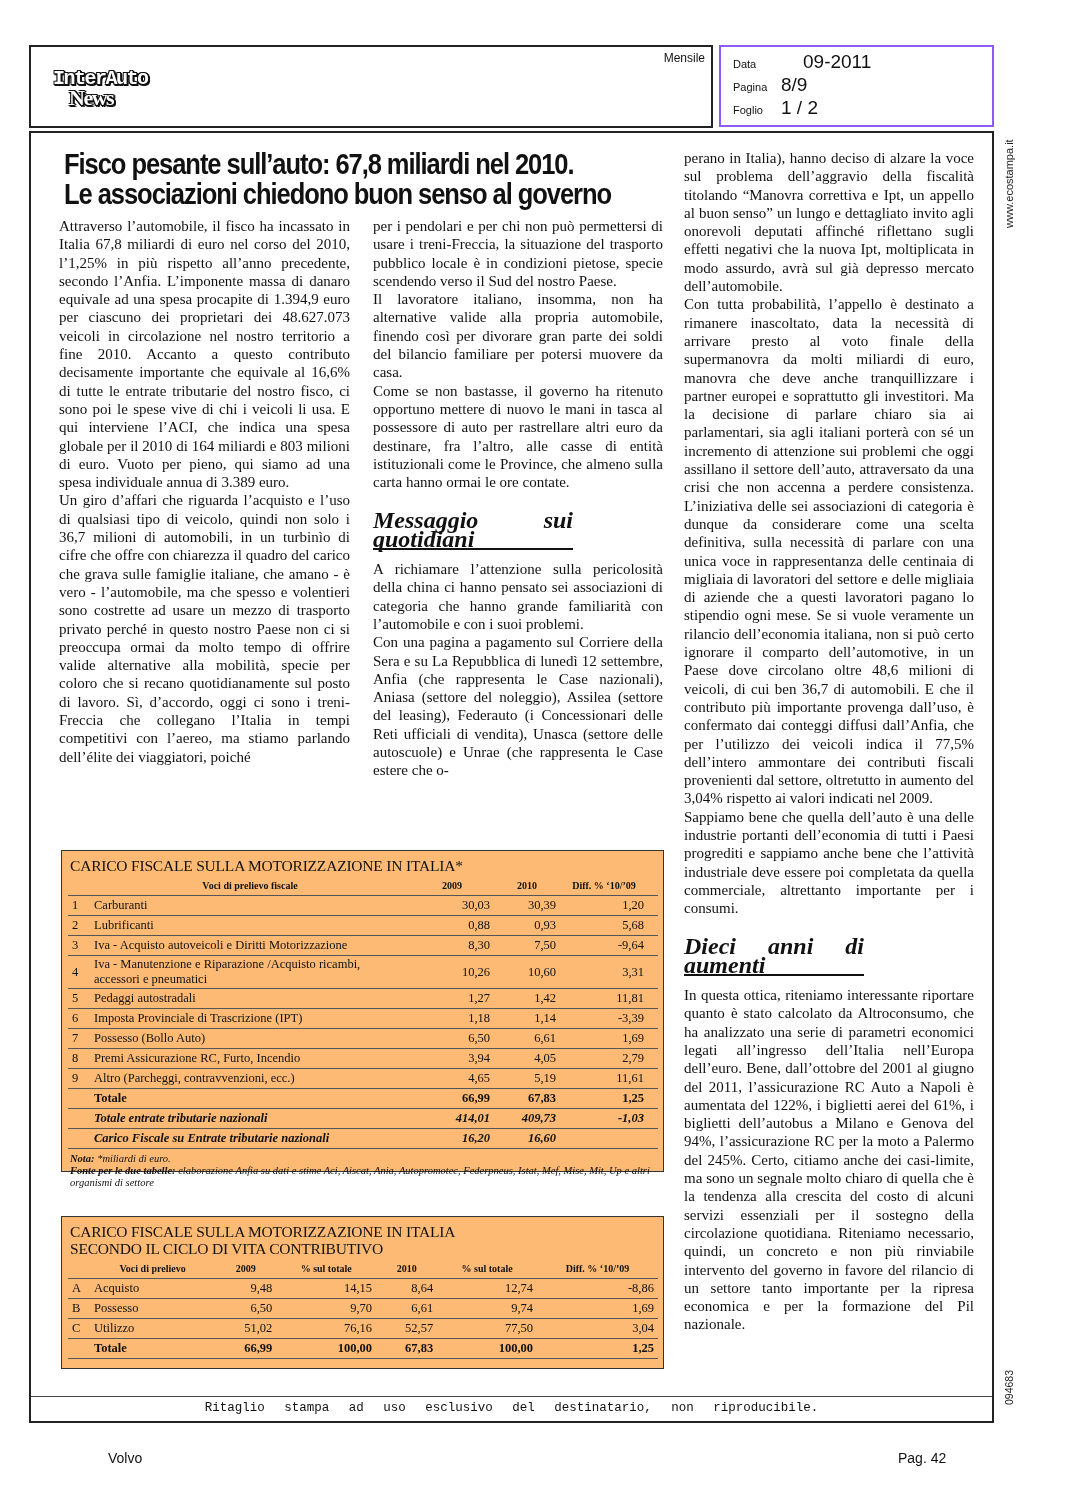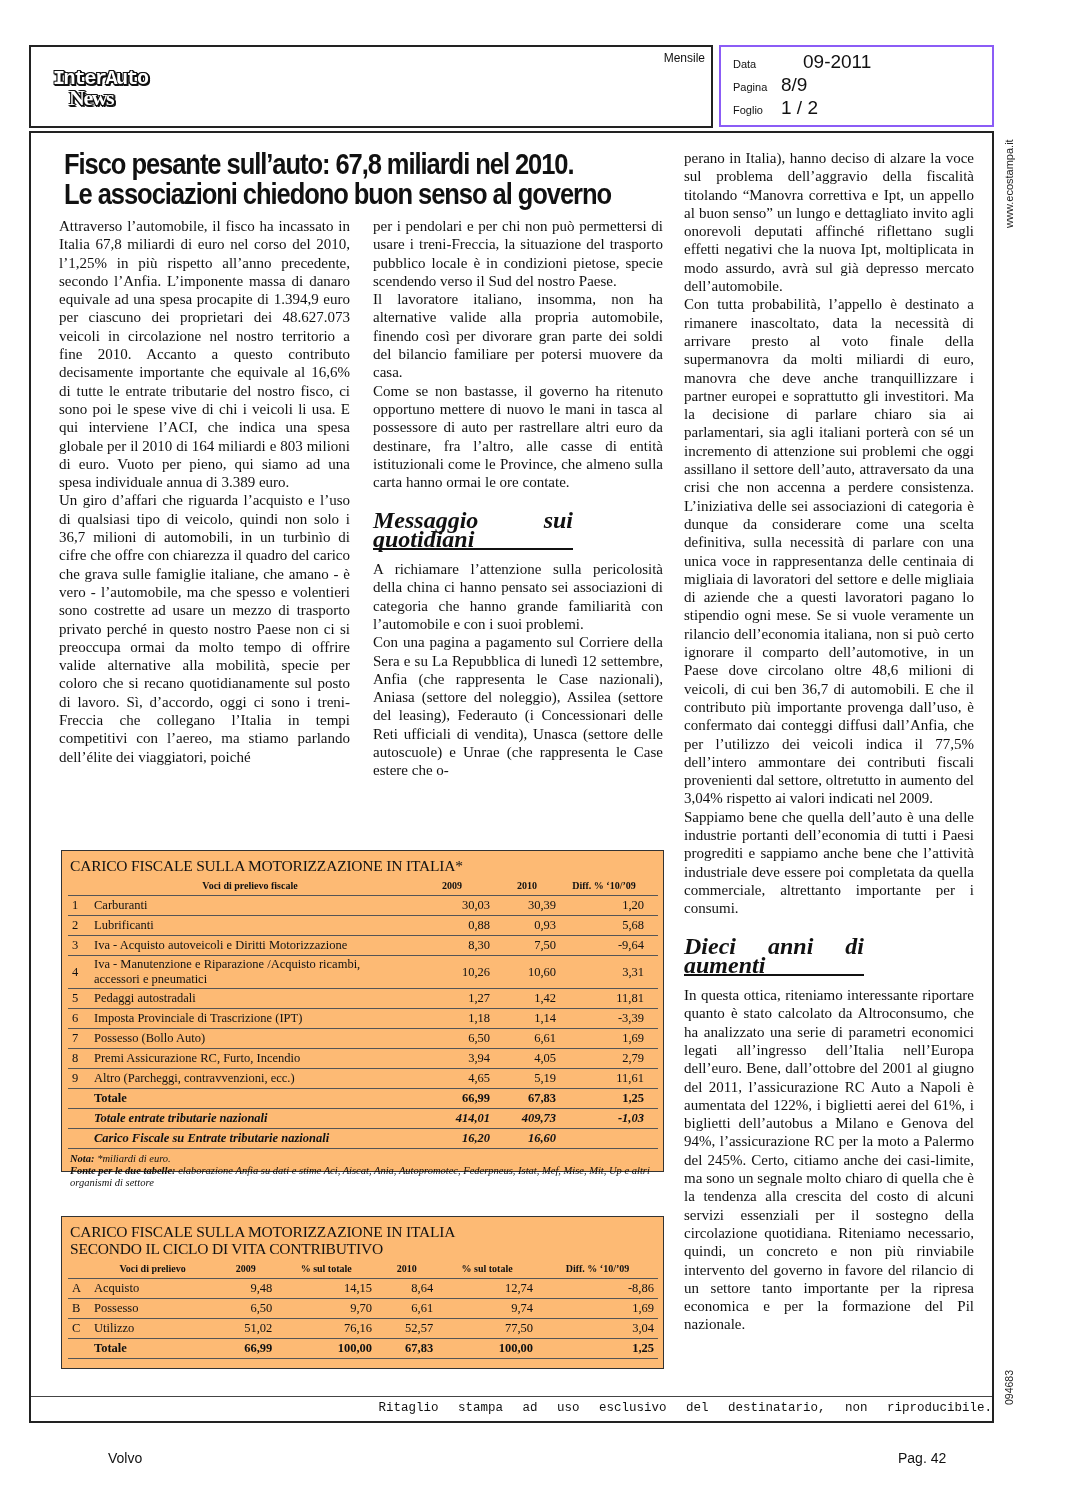--- a/index.html
+++ b/index.html
@@ -16,21 +16,21 @@
   .mensile { position:absolute; right:6px; top:4px; font-family:"Liberation Sans", sans-serif; font-size:12px; }
   .meta-row { position:absolute; left:12px; font-family:"Liberation Sans", sans-serif; }
   .meta-label { font-size:11px; display:inline-block; width:48px; }
   .meta-val { font-size:19px; }
   .r1 { top:4px; } .r2 { top:27px; } .r3 { top:50px; }
   .r1 .meta-val { margin-left:22px; }
 
   
   .main { position:absolute; left:29px; top:131px; width:965px; height:1292px; border:2px solid #222; box-sizing:border-box; }
   .footer-band { position:absolute; left:0; right:0; bottom:0; height:24px; border-top:1px solid #444; }
-  .footer-text { position:absolute; left:0; right:0; top:4px; text-align:right; font-family:"Liberation Mono", monospace; font-size:12.5px; word-spacing:12px; }
+  .footer-text { position:absolute; left:0; right:0; top:4px; text-align:center; font-family:"Liberation Mono", monospace; font-size:12.5px; word-spacing:12px; }
 
   .title { position:absolute; left:33px; top:16px; font-family:"Liberation Sans", sans-serif; font-weight:bold; font-size:29px; line-height:30px; letter-spacing:-1.2px; transform:scaleX(0.88); transform-origin:left top; white-space:nowrap; }
 
   .col { position:absolute; font-size:15px; line-height:18.3px; text-align:justify; hyphens:manual; }
   .col p { margin:0; }
   .c1 { left:28px; top:84px; width:291px; }
   .c2 { left:342px; top:84px; width:290px; }
   .c3 { left:653px; top:16px; width:290px; }
   .subhead { font-style:italic; font-weight:bold; font-size:24px; margin:20px 0 10px 0; border-bottom:2px solid #111; display:inline-block; width:200px; }
   .c3 .subhead { width:180px; }

